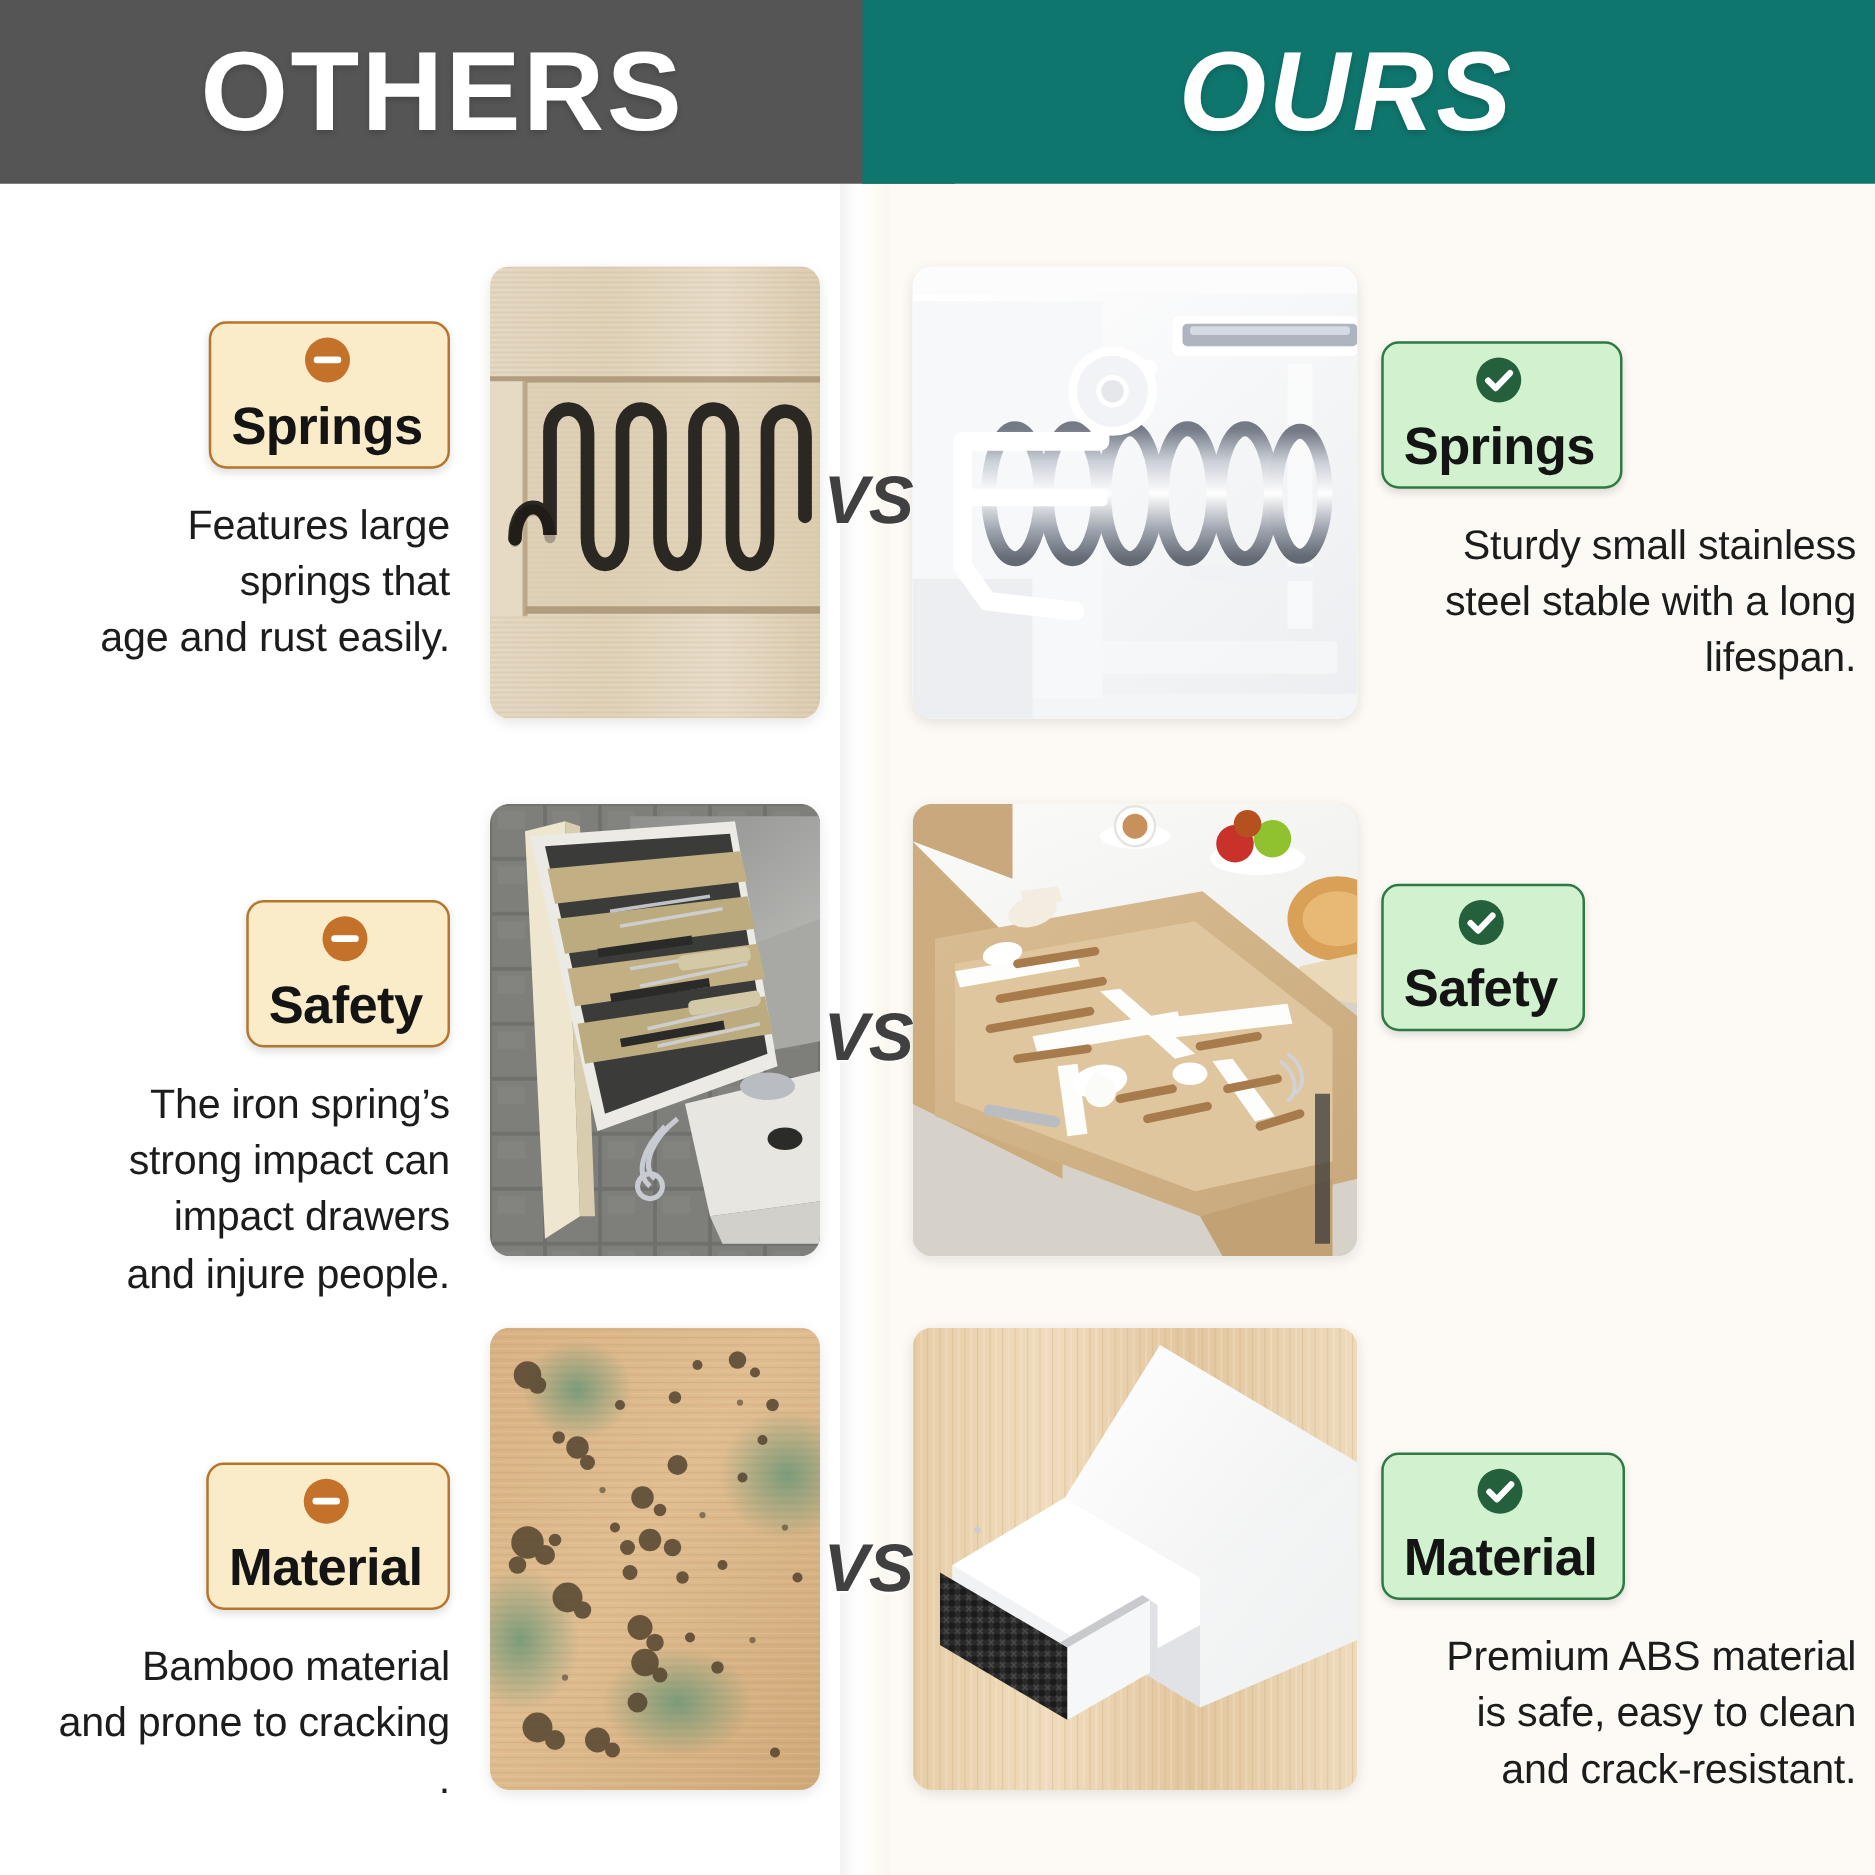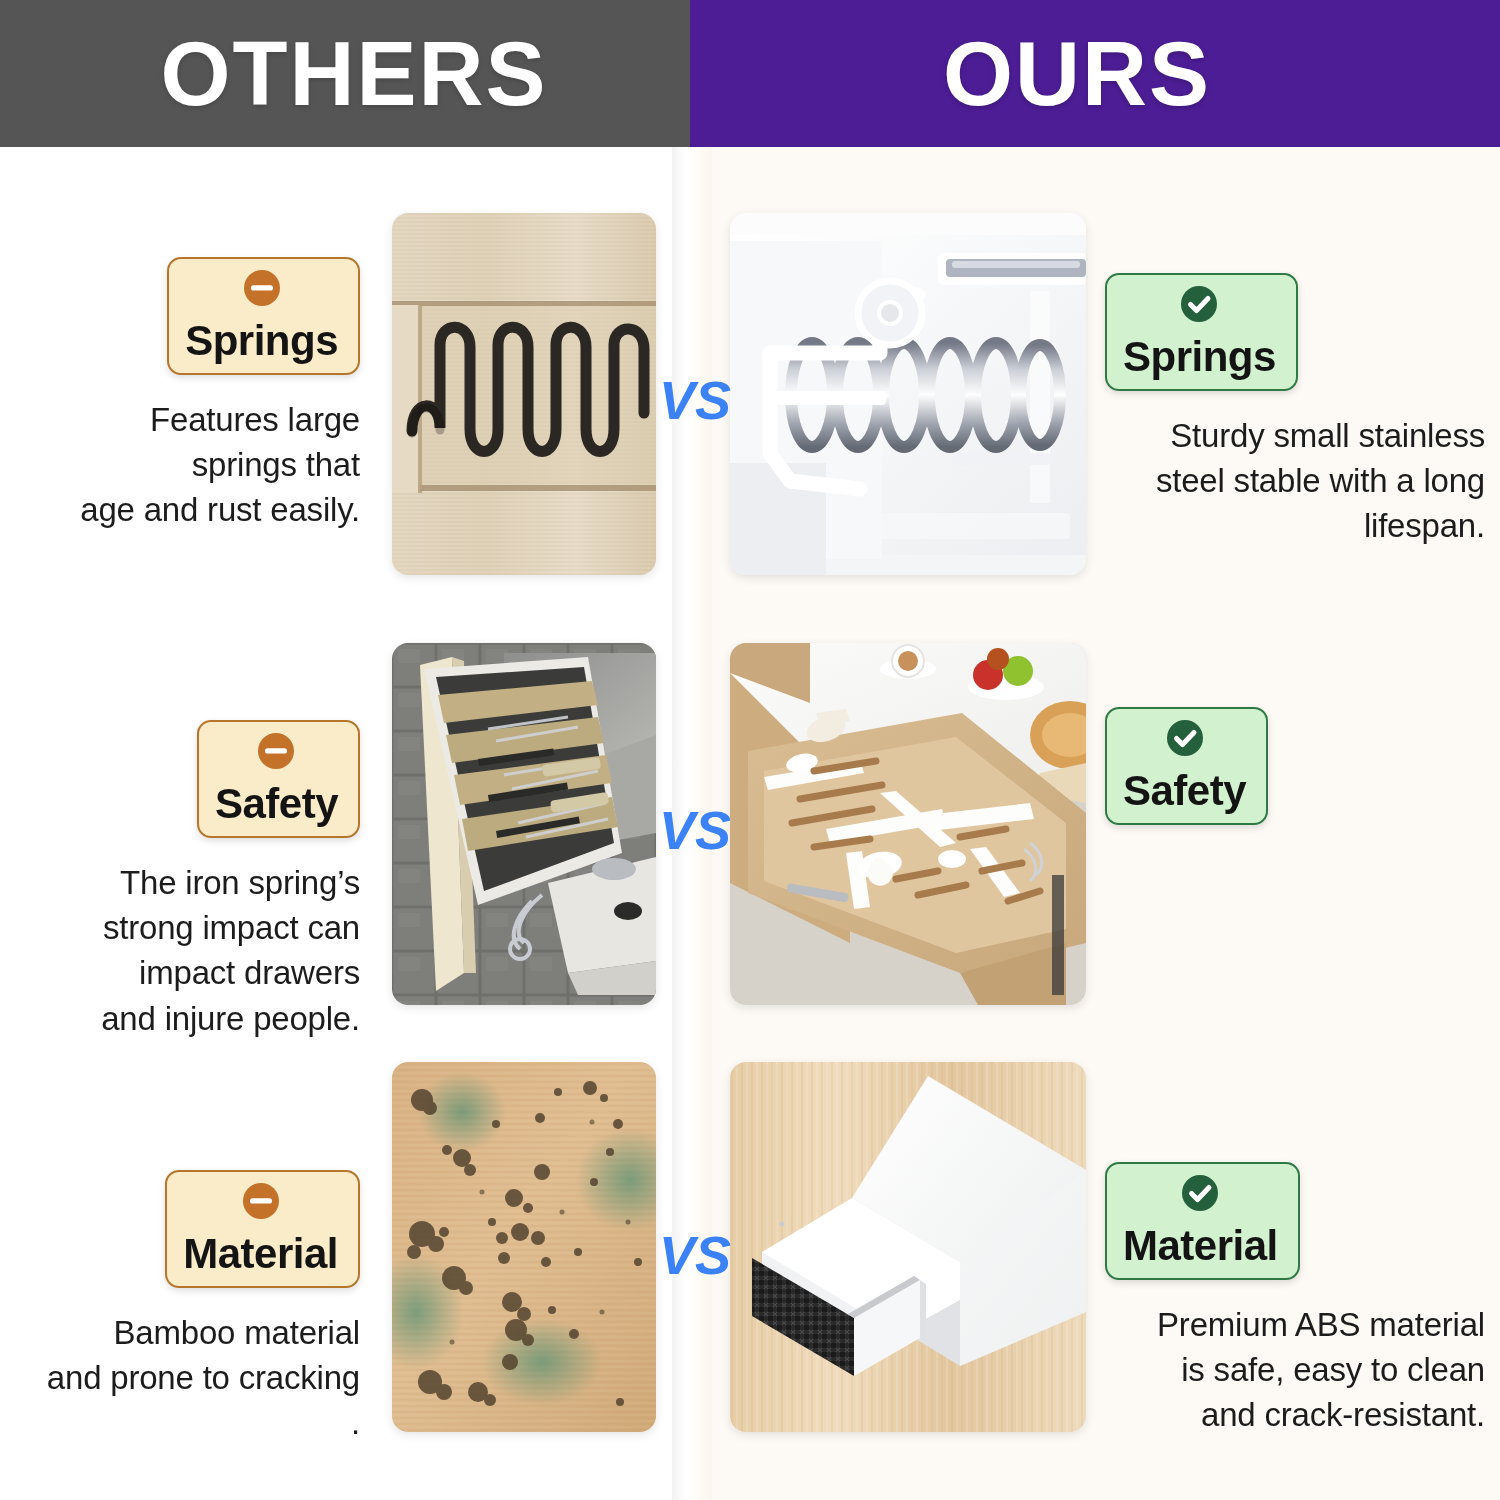--- a/index.html
+++ b/index.html
@@ -24,22 +24,22 @@
 
   
   .header { position:absolute; left:0; top:0; width:1500px; height:147px; }
   .header-left {
     position:absolute; left:0; top:0; width:764px; height:147px;
     background:#555555;
     display:flex; align-items:center; justify-content:center;
   }
   .header-right {
     position:absolute; left:690px; top:0; width:810px; height:147px;
-    background:#4c1d95;
-    display:flex; align-items:center; justify-content:center;
+    background:#0f766e;
+    display:flex; align-items:center; justify-content:center;font-style:italic;
   }
   .header-title {
     color:#ffffff;
     font-family:"Liberation Sans", sans-serif;
     font-weight:bold;
     font-size:90px;
     letter-spacing:2px;
     line-height:1;
     text-shadow:0 2px 5px rgba(0,0,0,.18);
   }
@@ -105,21 +105,21 @@
 
   .photo svg { display:block; width:100%; height:100%; }
 
   
   .vs {
     position:absolute;
     left:658px; width:74px; text-align:center;
     font-family:"Liberation Sans", sans-serif;
     font-weight:bold; font-style:italic;
     font-size:54px; line-height:1;
-    color:#3b82f6;
+    color:#404040;
     text-shadow:0 1px 2px rgba(255,255,255,.9);
     z-index:5;
   }
   #row-1 .vs { top:178px; }
   #row-2 .vs { top:178px; }
   #row-3 .vs { top:178px; }
 </style>
 </head>
 <body>
 

